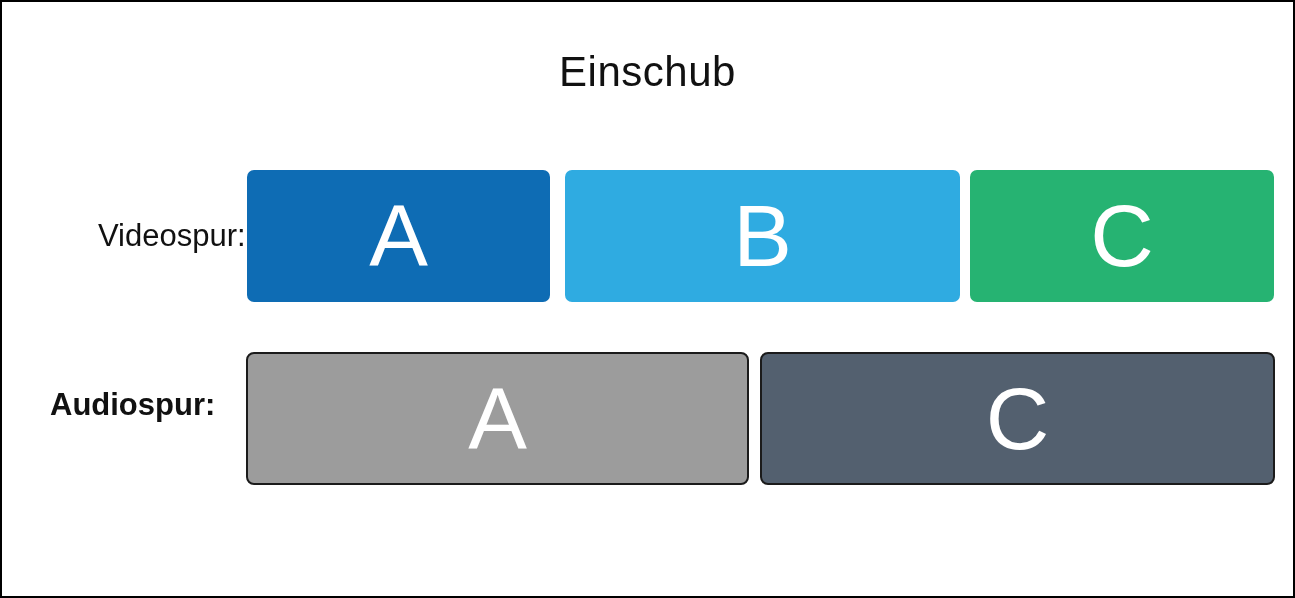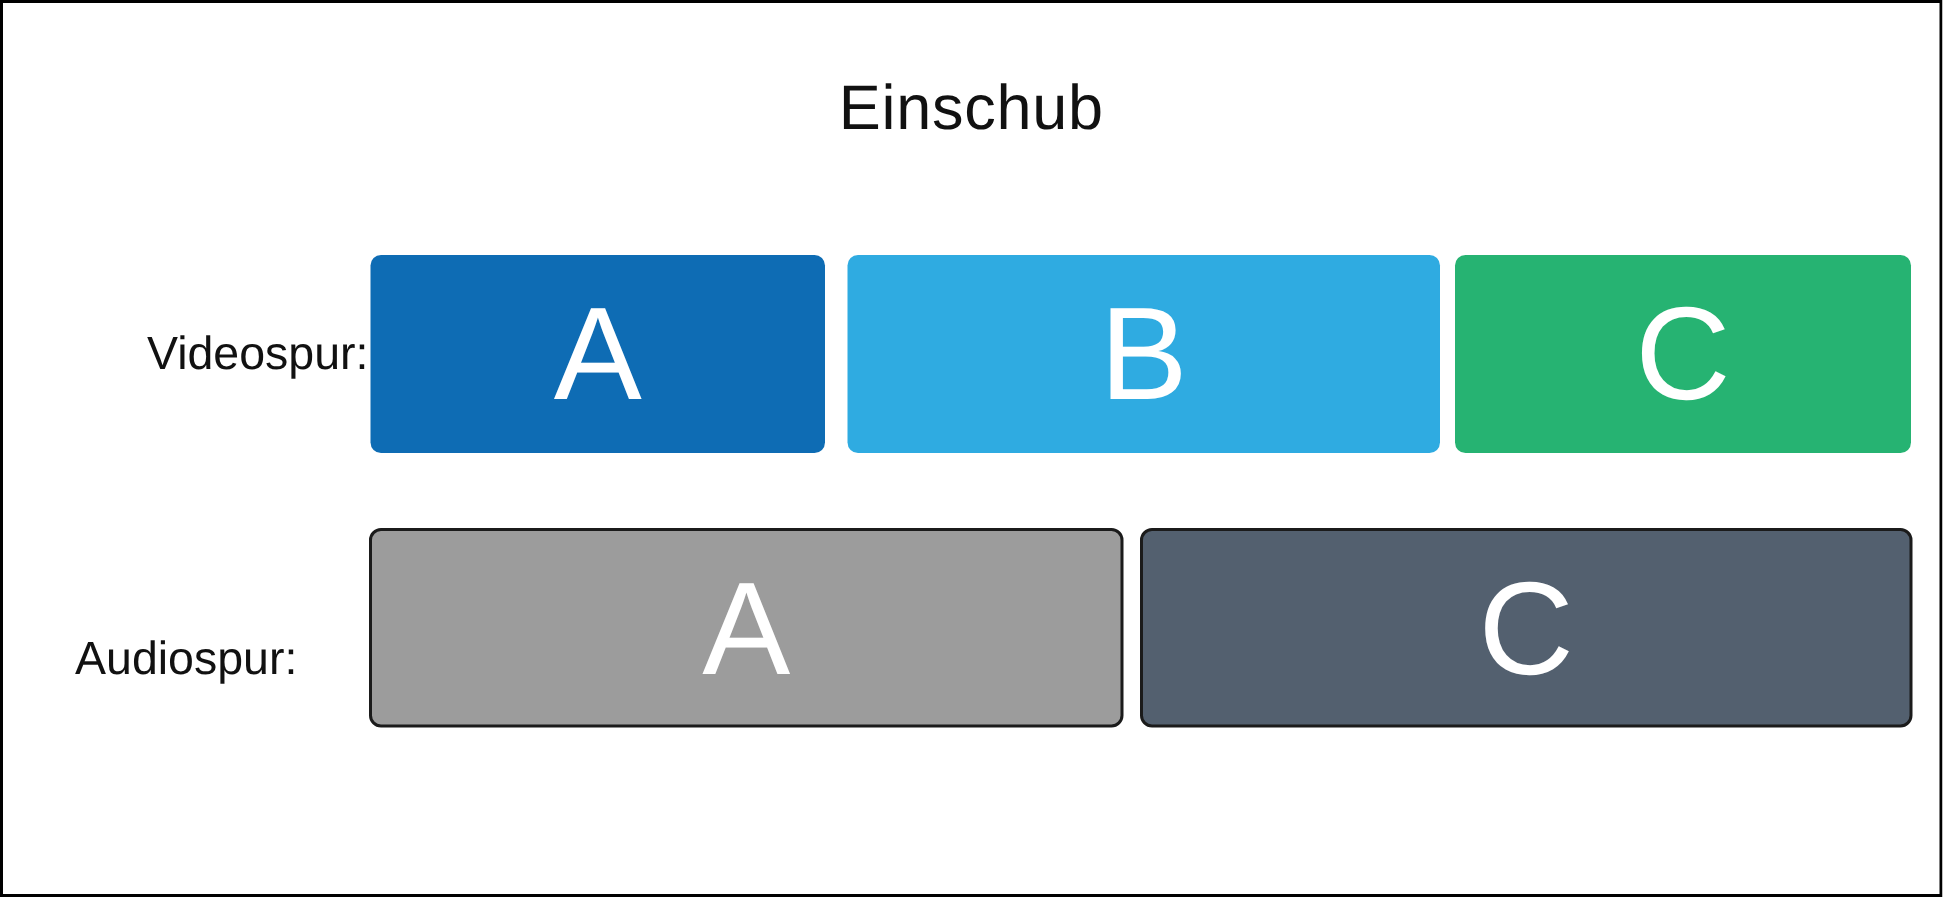--- a/index.html
+++ b/index.html
@@ -31,21 +31,21 @@
   .track-label {
     position: absolute;
     left: 48px;
     width: 190px;
     display: flex;
     align-items: center;
     font-size: 31px;
     color: #111111;
   }
   .track-label.video { top: 168px; height: 132px; margin-left: 48px; }
-  .track-label.audio { top: 370px; height: 133px; }
+  .track-label.audio { top: 336px; height: 133px; font-weight: bold; }
   .block {
     position: absolute;
     box-sizing: border-box;
     display: flex;
     align-items: center;
     justify-content: center;
     color: #ffffff;
     font-size: 88px;
     font-weight: 400;
     border-radius: 8px;

